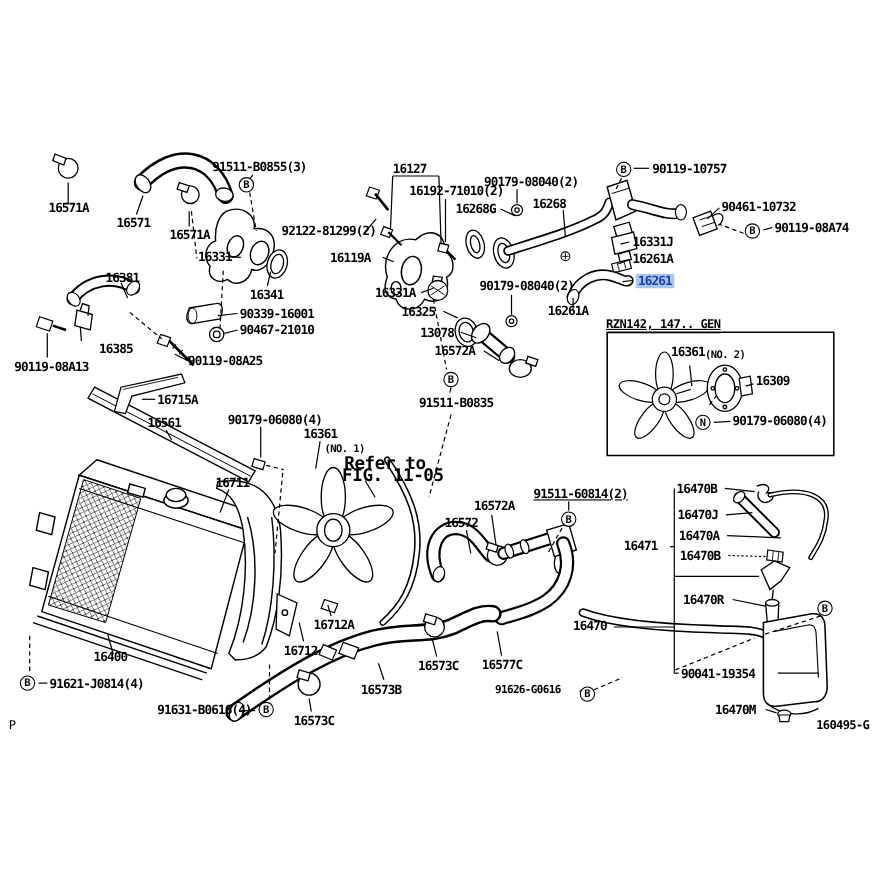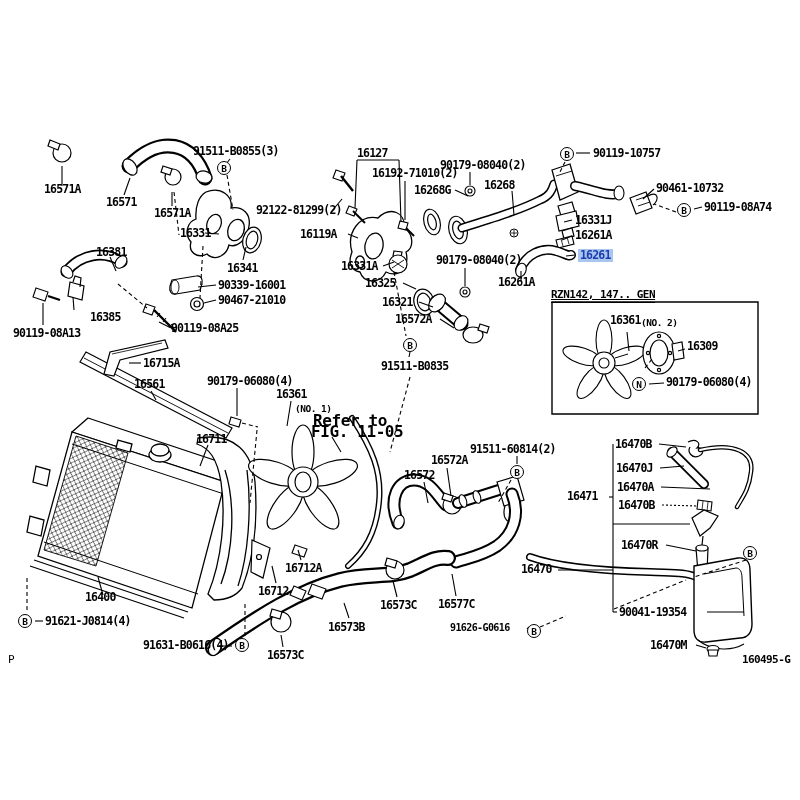--- a/index.html
+++ b/index.html
@@ -446,21 +446,21 @@
       <div class="lbl" style="left: 96px; top: 246px;">16381</div>
       <div class="lbl" style="left: 218px; top: 279px;">90339-16001</div>
       <div class="lbl" style="left: 218px; top: 294px;">90467-21010</div>
       <div class="lbl" style="left: 60px; top: 311px; margin-left: 30px;">16385</div>
       <div class="lbl" style="left: 13px; top: 327px;">90119-08A13</div>
       <div class="lbl" style="left: 171px; top: 322px;">90119-08A25</div>
       <div class="lbl" style="left: 143px; top: 357px;">16715A</div>
       <div class="lbl" style="left: 134px; top: 378px;">16561</div>
       <div class="lbl" style="left: 341px; top: 260px;">16331A</div>
       <div class="lbl" style="left: 365px; top: 277px;">16325</div>
-      <div class="lbl" style="left: 382px; top: 296px;">16321</div>
+      <div class="lbl" style="left: 382px; top: 296px;">13078</div>
       <div class="lbl" style="left: 395px; top: 313px;">16572A</div>
       <div class="lbl" style="left: 436px; top: 254px;">90179-08040(2)</div>
       <div class="lbl" style="left: 498px; top: 276px;">16261A</div>
       <div class="lbl" style="left: 381px; top: 360px;">91511-B0835</div>
       <div class="lbl" style="left: 610px; top: 314px;">16361</div>
       <div class="lbl xs" style="left: 641px; top: 316px;">(NO. 2)</div>
       <div class="lbl" style="left: 687px; top: 340px;">16309</div>
       <div class="lbl" style="left: 666px; top: 376px;">90179-06080(4)</div>
       <div class="lbl" style="left: 207px; top: 375px;">90179-06080(4)</div>
       <div class="lbl" style="left: 276px; top: 388px;">16361</div>
@@ -473,21 +473,21 @@
       <div class="lbl" style="left: 143px; top: 639px;">91631-B0616(4)</div>
       <div class="lbl" style="left: 285px; top: 562px;">16712A</div>
       <div class="lbl" style="left: 258px; top: 585px;">16712</div>
       <div class="lbl" style="left: 267px; top: 649px;">16573C</div>
       <div class="lbl" style="left: 328px; top: 621px;">16573B</div>
       <div class="lbl" style="left: 380px; top: 599px;">16573C</div>
       <div class="lbl" style="left: 438px; top: 598px;">16577C</div>
       <div class="lbl sm" style="left: 450px; top: 621px;">91626-G0616</div>
       <div class="lbl" style="left: 431px; top: 454px;">16572A</div>
       <div class="lbl" style="left: 404px; top: 469px;">16572</div>
-      <div class="lbl" style="left: 470px; top: 443px;">91511-60814(2)</div>
+      <div class="lbl" style="left: 485px; top: 443px; text-decoration: underline;">91511-60814(2)</div>
       <div class="lbl" style="left: 567px; top: 490px;">16471</div>
       <div class="lbl" style="left: 521px; top: 563px;">16470</div>
       <div class="lbl" style="left: 615px; top: 438px;">16470B</div>
       <div class="lbl" style="left: 616px; top: 462px;">16470J</div>
       <div class="lbl" style="left: 617px; top: 481px;">16470A</div>
       <div class="lbl" style="left: 618px; top: 499px;">16470B</div>
       <div class="lbl" style="left: 621px; top: 539px;">16470R</div>
       <div class="lbl" style="left: 619px; top: 606px;">90041-19354</div>
       <div class="lbl" style="left: 650px; top: 639px;">16470M</div>
       <div class="callout" style="left: 217px; top: 161px;">B</div>

